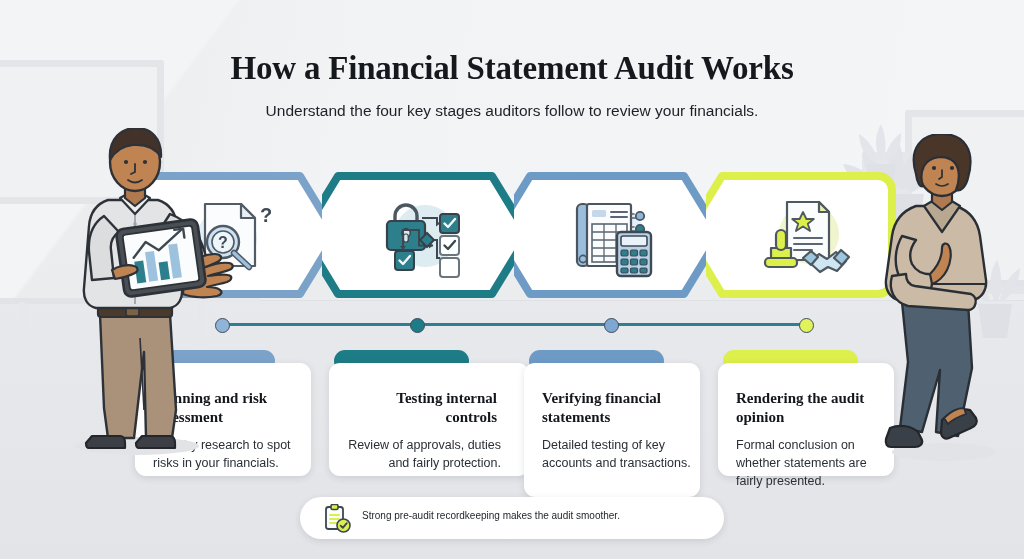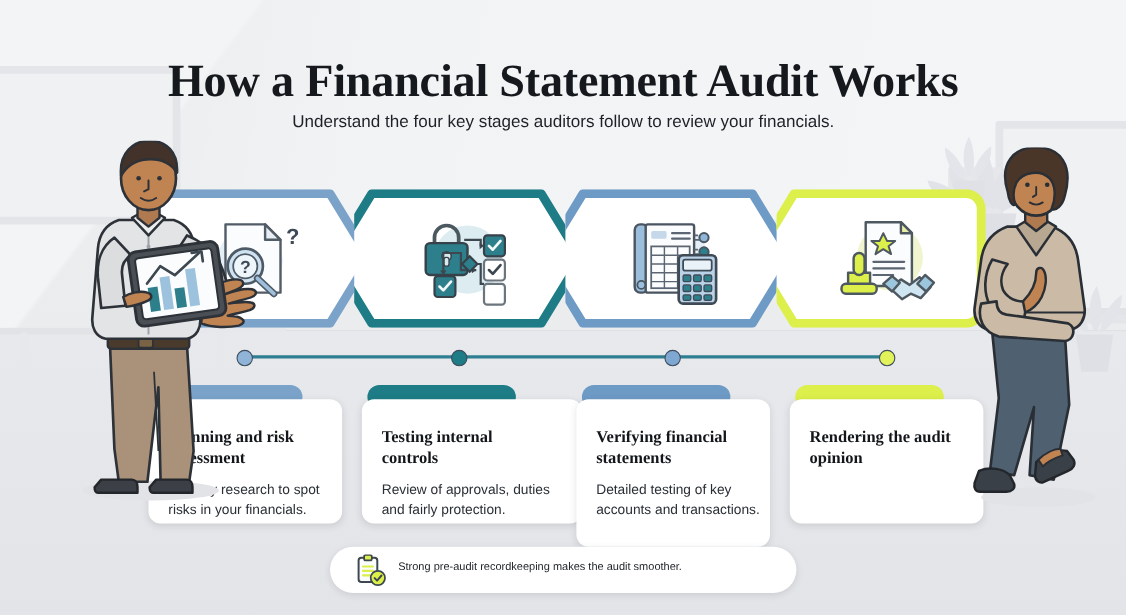--- a/index.html
+++ b/index.html
@@ -21,21 +21,21 @@
   .bg-floor{position:absolute;left:0;top:300px;width:1024px;height:259px;
     background:linear-gradient(180deg,#e8e9ec 0%,#e3e4e8 100%);}
   .bg-floorline{position:absolute;left:0;top:300px;width:1024px;height:1px;background:#e0e1e5;}
   .bg-shape{position:absolute;background:#e6e7ea;}
   .bg-board{position:absolute;border:7px solid #e4e5e9;background:#f0f1f3;border-radius:3px;}
   .bg-desk{position:absolute;background:#e2e3e7;}
   .bg-soft{position:absolute;background:#e7e8ec;border-radius:4px;}
 
   
   .title{position:absolute;left:0;top:50px;width:1024px;text-align:center;
-    font-family:"Liberation Serif", serif;font-weight:bold;font-size:42px;color:#15181c;
+    font-family:"Liberation Serif", serif;font-weight:bold;font-size:33px;color:#15181c;
     letter-spacing:-0.2px;}
   .subtitle{position:absolute;left:0;top:102px;width:1024px;text-align:center;
     font-size:15.5px;color:#1d2127;}
 
   
   .chev-band{position:absolute;left:0;top:172px;width:1024px;height:132px;}
   .chev{position:absolute;top:0;height:126px;}
   .chev svg{display:block;}
 
   
@@ -241,34 +241,35 @@
   <div class="tl-dot" style="left:604px;top:318px;background:#7ea8d2;"></div>
   <div class="tl-dot" style="left:799px;top:318px;background:#e1f25a;"></div>
 
   <div class="card-tab" style="left:140px;top:350px;width:135px;background:#7ba3c9;"></div>
   <div class="card" style="left:135px;top:363px;width:176px;height:113px;">
     <div class="card-h">Planning and risk assessment</div>
     <div class="card-p">Industry research to spot risks in your financials.</div>
   </div>
 
   <div class="card-tab" style="left:334px;top:350px;width:135px;background:#1d7c85;"></div>
-  <div class="card" style="left:329px;top:363px;width:200px;height:113px;">
+  <div class="card" style="left:329px;top:363px;width:200px;height:113px;text-align:right;">
     <div class="card-h">Testing internal controls</div>
     <div class="card-p">Review of approvals, duties and fairly protection.</div>
   </div>
 
   <div class="card-tab" style="left:529px;top:350px;width:135px;background:#6e9ac6;"></div>
   <div class="card" style="left:524px;top:363px;width:176px;height:134px;">
     <div class="card-h">Verifying financial statements</div>
     <div class="card-p">Detailed testing of key accounts and transactions.</div>
   </div>
 
   <div class="card-tab" style="left:723px;top:350px;width:135px;background:#dcef4a;"></div>
   <div class="card" style="left:718px;top:363px;width:176px;height:113px;">
     <div class="card-h">Rendering the audit opinion</div>
+    <div class="card-p">Formal conclusion on whether statements are fairly presented.</div>
   </div>
 
   <svg class="person" style="left:52px;top:128px;width:190px;height:330px;" viewBox="0 0 190 330">
     <ellipse cx="85" cy="318" rx="62" ry="9" fill="#e2e3e7"></ellipse>
 
     <path d="M48 186 h70 l6 96 -4 28 h-26 l-2 -86 -10 86 h-26 l-4 -30 z" fill="#a99279" stroke="#2d3138" stroke-width="2.4" stroke-linejoin="round"></path>
     <path d="M88 210 l4 72" fill="none" stroke="#2d3138" stroke-width="1.6"></path>
 
     <path d="M40 308 h28 c3 0 5 3 5 7 v5 h-36 c-2 0 -3 -2 -3 -5 z" fill="#3c4046" stroke="#23272c" stroke-width="2.2" stroke-linejoin="round"></path>
     <path d="M90 308 h28 c3 0 5 3 5 7 v5 h-36 c-2 0 -3 -2 -3 -5 z" fill="#3c4046" stroke="#23272c" stroke-width="2.2" stroke-linejoin="round"></path>

